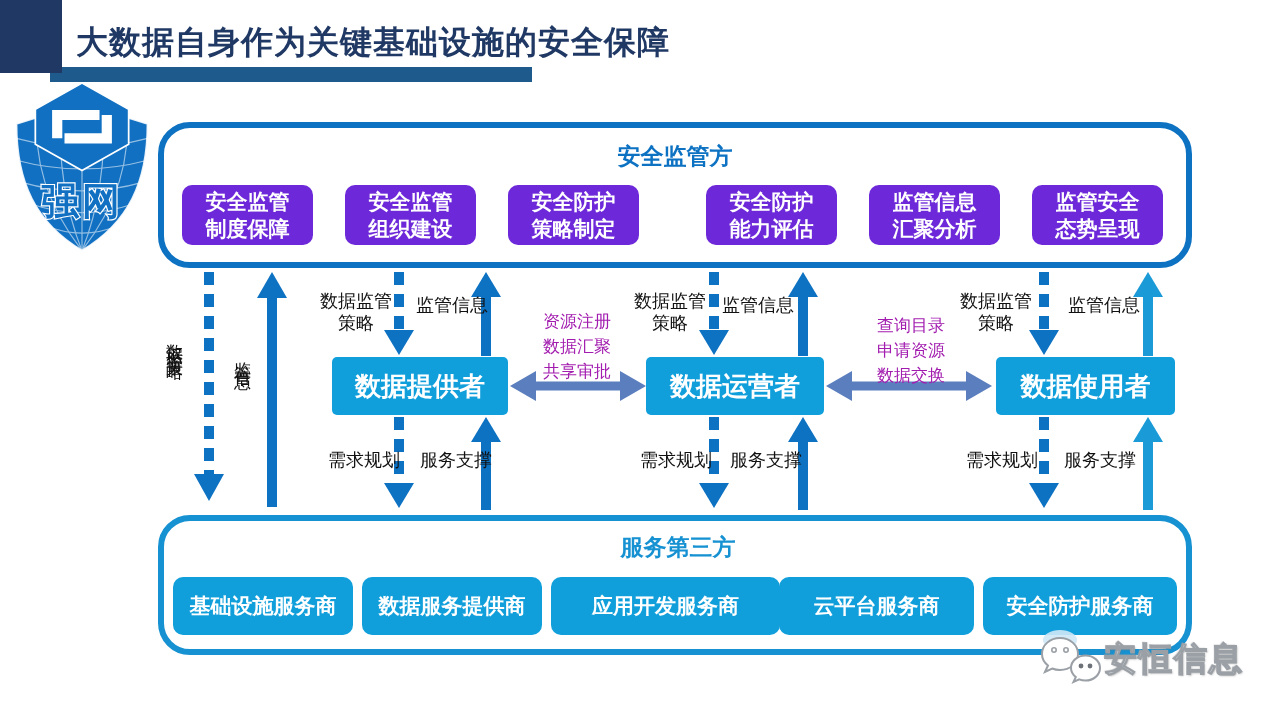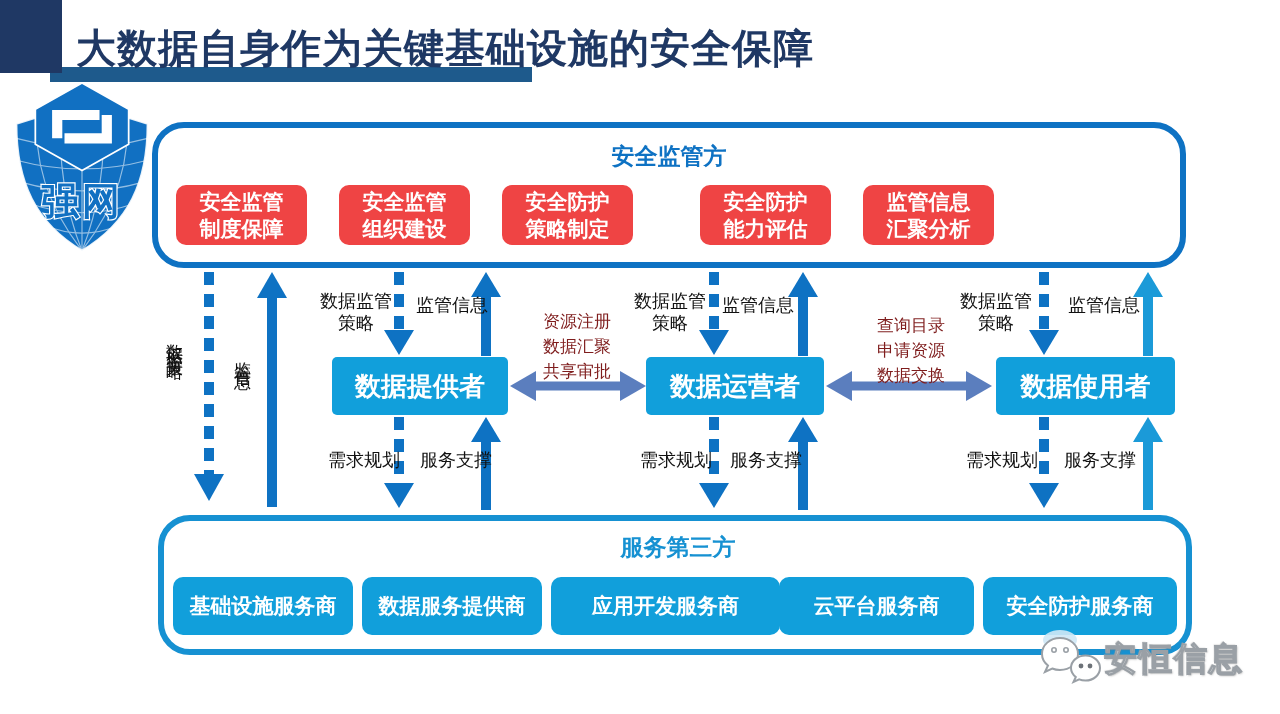--- a/index.html
+++ b/index.html
@@ -4,42 +4,42 @@
 <style>
   * { margin:0; padding:0; box-sizing:border-box; }
   body { background:#fff; }
   .stage {
     position:relative; width:1280px; height:714px; background:#ffffff;
     font-family:"Liberation Sans","DejaVu Sans",sans-serif; overflow:hidden;
   }
   
   .hdr-square { position:absolute; left:0; top:0; width:62px; height:73px; background:#1F3864; z-index:3; }
   .hdr-bar { position:absolute; left:50px; top:67px; width:482px; height:15px; background:#1E5A8C; z-index:2; }
-  .hdr-title { position:absolute; left:76px; top:21px; font-size:40px; font-weight:bold; color:#1F3864; letter-spacing:1px; z-index:4; white-space:nowrap; }
+  .hdr-title { position:absolute; left:76px; top:21px; font-size:32px; font-weight:bold; color:#1F3864; letter-spacing:1px; z-index:4; white-space:nowrap; }
   
   .logo { position:absolute; left:8px; top:80px; width:148px; height:175px; }
   
   .panel { position:absolute; background:#fff; border-radius:32px; }
-  .panel-top { left:152px; top:122px; width:1034px; height:146px; border:6px solid #0E72C3; }
+  .panel-top { left:158px; top:122px; width:1034px; height:146px; border:6px solid #0E72C3; }
   .panel-bottom { left:158px; top:515px; width:1034px; height:140px; border:6px solid #1691D2; }
   .panel-title { position:absolute; left:0; right:0; text-align:center; font-weight:bold; font-size:23px; }
   .panel-top .panel-title { top:13px; color:#0E72C3; }
   .panel-bottom .panel-title { top:11px; color:#1691D2;margin-left:6px; }
   .box { position:absolute; display:flex; align-items:center; justify-content:center; text-align:center;
          color:#fff; font-weight:bold; border-radius:10px; }
-  .box-blue { background:#ef4444; font-size:21px; line-height:27px; width:131px; height:60px; top:57px; }
+  .box-blue { background:#6d28d9; font-size:21px; line-height:27px; width:131px; height:60px; top:57px; }
   .box-cyan { background:#119FDB; font-size:21px; width:180px; height:58px; top:56px; }
   
   .actor { position:absolute; top:357px; height:58px; background:#119FDB; border-radius:5px;
            display:flex; align-items:center; justify-content:center; color:#fff; font-weight:bold; font-size:26px; z-index:2; }
   
   .lbl { position:absolute; font-size:18px; color:#111; white-space:nowrap; z-index:5; }
   .lbl2 { white-space:normal; text-align:center; line-height:22px; }
   .vert { writing-mode:vertical-rl; letter-spacing:4px; }
-  .bluelbl { position:absolute; font-size:17px; color:#7f1d1d; text-align:center; line-height:25px; z-index:5; white-space:nowrap; }
+  .bluelbl { position:absolute; font-size:17px; color:#a21caf; text-align:center; line-height:25px; z-index:5; white-space:nowrap; }
   
   .overlay { position:absolute; left:0; top:0; width:1280px; height:714px; z-index:4; pointer-events:none; }
   
   .wm { position:absolute; left:1040px; top:628px; display:flex; align-items:center; z-index:6;justify-content:center; }
   .wm-text { font-size:33px; font-weight:bold; color:#ffffff;
              -webkit-text-stroke:1.2px #9aa0a6;
              text-shadow:1px 1px 2px rgba(120,120,120,.55), -1px -1px 1px rgba(160,160,160,.4);
              letter-spacing:2px; }
 </style>
 </head>
@@ -88,20 +88,23 @@
       </div>
     <div class="box box-blue" style="left:344px">
         <span><span>安全防护</span><br><span>策略制定</span></span>
       </div>
     <div class="box box-blue" style="left:542px">
         <span><span>安全防护</span><br><span>能力评估</span></span>
       </div>
     <div class="box box-blue" style="left:705px">
         <span><span>监管信息</span><br><span>汇聚分析</span></span>
       </div>
+    <div class="box box-blue" style="left:868px">
+        <span><span>监管安全</span><br><span>态势呈现</span></span>
+      </div>
   </div>
 
   <div class="panel panel-bottom">
     <div class="panel-title">服务第三方</div>
     <div class="box box-cyan" style="left:9px;   width:180px">
         <span>基础设施服务商</span>
       </div>
     <div class="box box-cyan" style="left:198px; width:180px">
         <span>数据服务提供商</span>
       </div>

